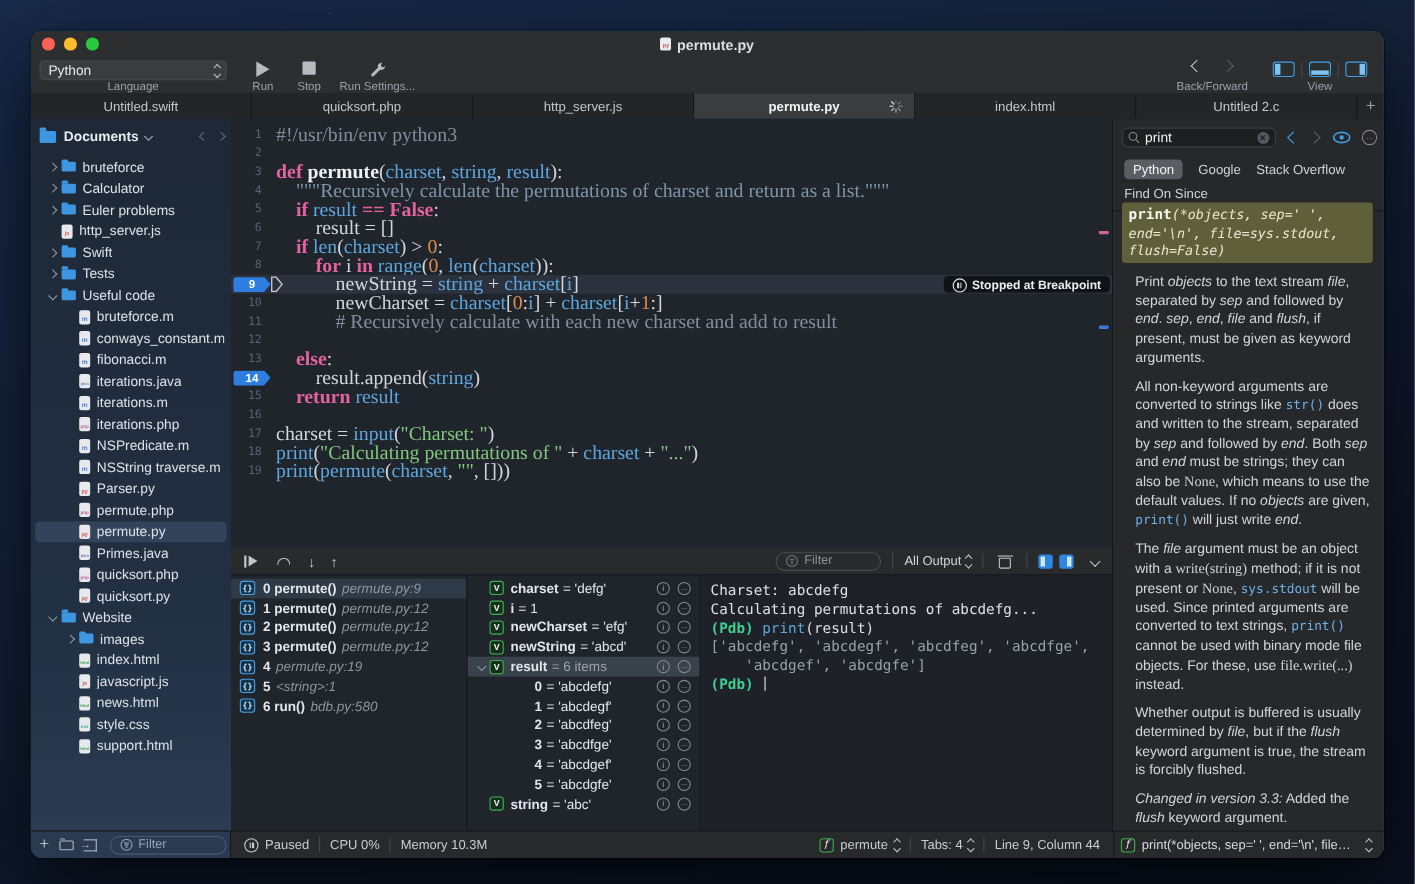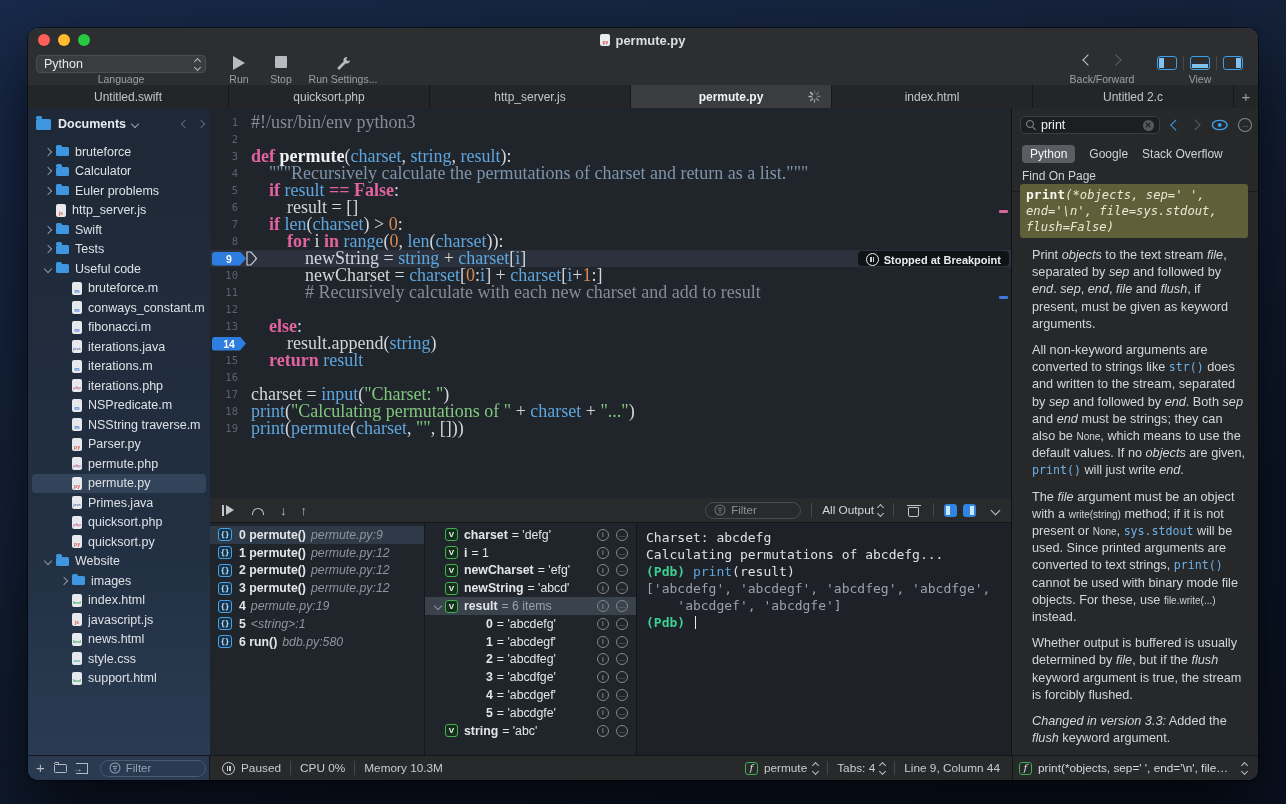--- a/index.html
+++ b/index.html
@@ -116,21 +116,21 @@
   .srch-ic::after{content:"";position:absolute;width:4px;height:1.4px;background:#8b8f94;transform:rotate(45deg);left:6px;top:7.5px}
   .paneltabs{display:flex;align-items:center;gap:14px;padding:7px 0 0 10px;font-size:12px;color:#cfd2d6;flex-wrap:wrap;width:220px;row-gap:6px}
   .ptab.on{background:#5a5e63;border-radius:4px;padding:2px 8px;color:#f2f4f6}
   .rp-div{height:1px;background:#1a1b1d;margin-top:8px}
   .docs{position:absolute;left:0;right:0;top:68px;bottom:0;overflow:hidden;padding:8px 10px 0 8px;color:#d2d6da;font-size:12.7px;line-height:17.2px}
   .sig{background:#5f5f3a;border-radius:3px;padding:3px 6px;font-family:"DejaVu Sans Mono",monospace;font-size:12.2px;line-height:16px;color:#e9e9d2;display:inline-block}
   .sig .sb{font-weight:700;color:#f7f7f0;font-style:normal;font-size:13px}
   .sig .si{font-style:italic}
   .docs p{margin:9px 2px 9px 12px}
   .d-i{font-style:italic}
-  .d-m{font-family:Liberation Sans, sans-serif;font-size:10px;color:#ced3d8}
+  .d-m{font-family:Liberation Serif, serif;font-size:13px;color:#ced3d8}
   .d-mb{font-family:"DejaVu Sans Mono",monospace;font-size:11.6px;color:#6db1e8}
   
   .statusbar{position:absolute;left:0;right:0;bottom:0;height:24px;background:#28292b;border-top:1px solid #151618;display:flex;align-items:center;font-size:11.8px;color:#c9ccd0}
   .sb-left{width:182px;height:100%;background:#2a3a50;display:flex;align-items:center;gap:9px;padding-left:8px;box-sizing:border-box;border-right:1px solid #14161a;flex:none}
   .sb-mid{flex:1;height:100%;display:flex;align-items:center;position:relative}
   .sb-right{width:246px;height:100%;border-left:1px solid #141618;display:flex;align-items:center;padding:0 6px;box-sizing:border-box;gap:6px;flex:none}
   .fnic{width:13px;height:13px;border:1.4px solid #3fae4c;border-radius:3px;color:#e9f4ea;display:flex;align-items:center;justify-content:center;font-size:9px;font-style:italic;font-family:"DejaVu Serif",serif;box-sizing:border-box;flex:none}
   .sb-sep{width:1px;height:14px;background:#45474a;margin:0 9px}
   .pauseic{width:13px;height:13px;border:1.3px solid #c9ccd0;border-radius:50%;position:relative;box-sizing:border-box;flex:none}
   .pauseic::before,.pauseic::after{content:"";position:absolute;top:3px;bottom:3px;width:1.5px;background:#c9ccd0}
@@ -758,21 +758,21 @@
       <svg width="18" height="12" viewBox="0 0 18 12" style="margin-left:12px">
           <ellipse cx="9" cy="6" rx="7.6" ry="4.8" fill="none" stroke="#3d9fe8" stroke-width="1.5"></ellipse>
           <circle cx="9" cy="6" r="2" fill="#3d9fe8"></circle>
         </svg>
       <span class="cic dots" style="margin-left:10px;width:14px;height:14px">...</span>
     </div>
     <div class="paneltabs">
       <span class="ptab on">Python</span>
       <span class="ptab">Google</span>
       <span class="ptab">Stack Overflow</span>
-      <span class="ptab">Find On Page</span>
+      <span class="ptab">Find On Since</span>
     </div>
     <div class="rp-div"></div>
     <div class="docs" id="docs"><div class="sig"><span class="sb">print</span><span class="si">(*objects, sep=' ', end='\n', file=sys.stdout, flush=False)</span></div><p><span>Print </span><span class="d-i">objects</span><span> to the text stream </span><span class="d-i">file</span><span>, separated by </span><span class="d-i">sep</span><span> and followed by </span><span class="d-i">end</span><span>. </span><span class="d-i">sep</span><span>, </span><span class="d-i">end</span><span>, </span><span class="d-i">file</span><span> and </span><span class="d-i">flush</span><span>, if present, must be given as keyword arguments.</span></p><p><span>All non-keyword arguments are converted to strings like </span><span class="d-mb">str()</span><span> does and written to the stream, separated by </span><span class="d-i">sep</span><span> and followed by </span><span class="d-i">end</span><span>. Both </span><span class="d-i">sep</span><span> and </span><span class="d-i">end</span><span> must be strings; they can also be </span><span class="d-m">None</span><span>, which means to use the default values. If no </span><span class="d-i">objects</span><span> are given, </span><span class="d-mb">print()</span><span> will just write </span><span class="d-i">end</span><span>.</span></p><p><span>The </span><span class="d-i">file</span><span> argument must be an object with a </span><span class="d-m">write(string)</span><span> method; if it is not present or </span><span class="d-m">None</span><span>, </span><span class="d-mb">sys.stdout</span><span> will be used. Since printed arguments are converted to text strings, </span><span class="d-mb">print()</span><span> cannot be used with binary mode file objects. For these, use </span><span class="d-m">file.write(...)</span><span> instead.</span></p><p><span>Whether output is buffered is usually determined by </span><span class="d-i">file</span><span>, but if the </span><span class="d-i">flush</span><span> keyword argument is true, the stream is forcibly flushed.</span></p><p><span class="d-i">Changed in version 3.3:</span><span> Added the </span><span class="d-i">flush</span><span> keyword argument.</span></p></div>
   </div>
 
   <div class="statusbar">
     <div class="sb-left">
       <span class="plusic">+</span>
       <span class="folder-out"></span>
       <span class="reveal"></span>

